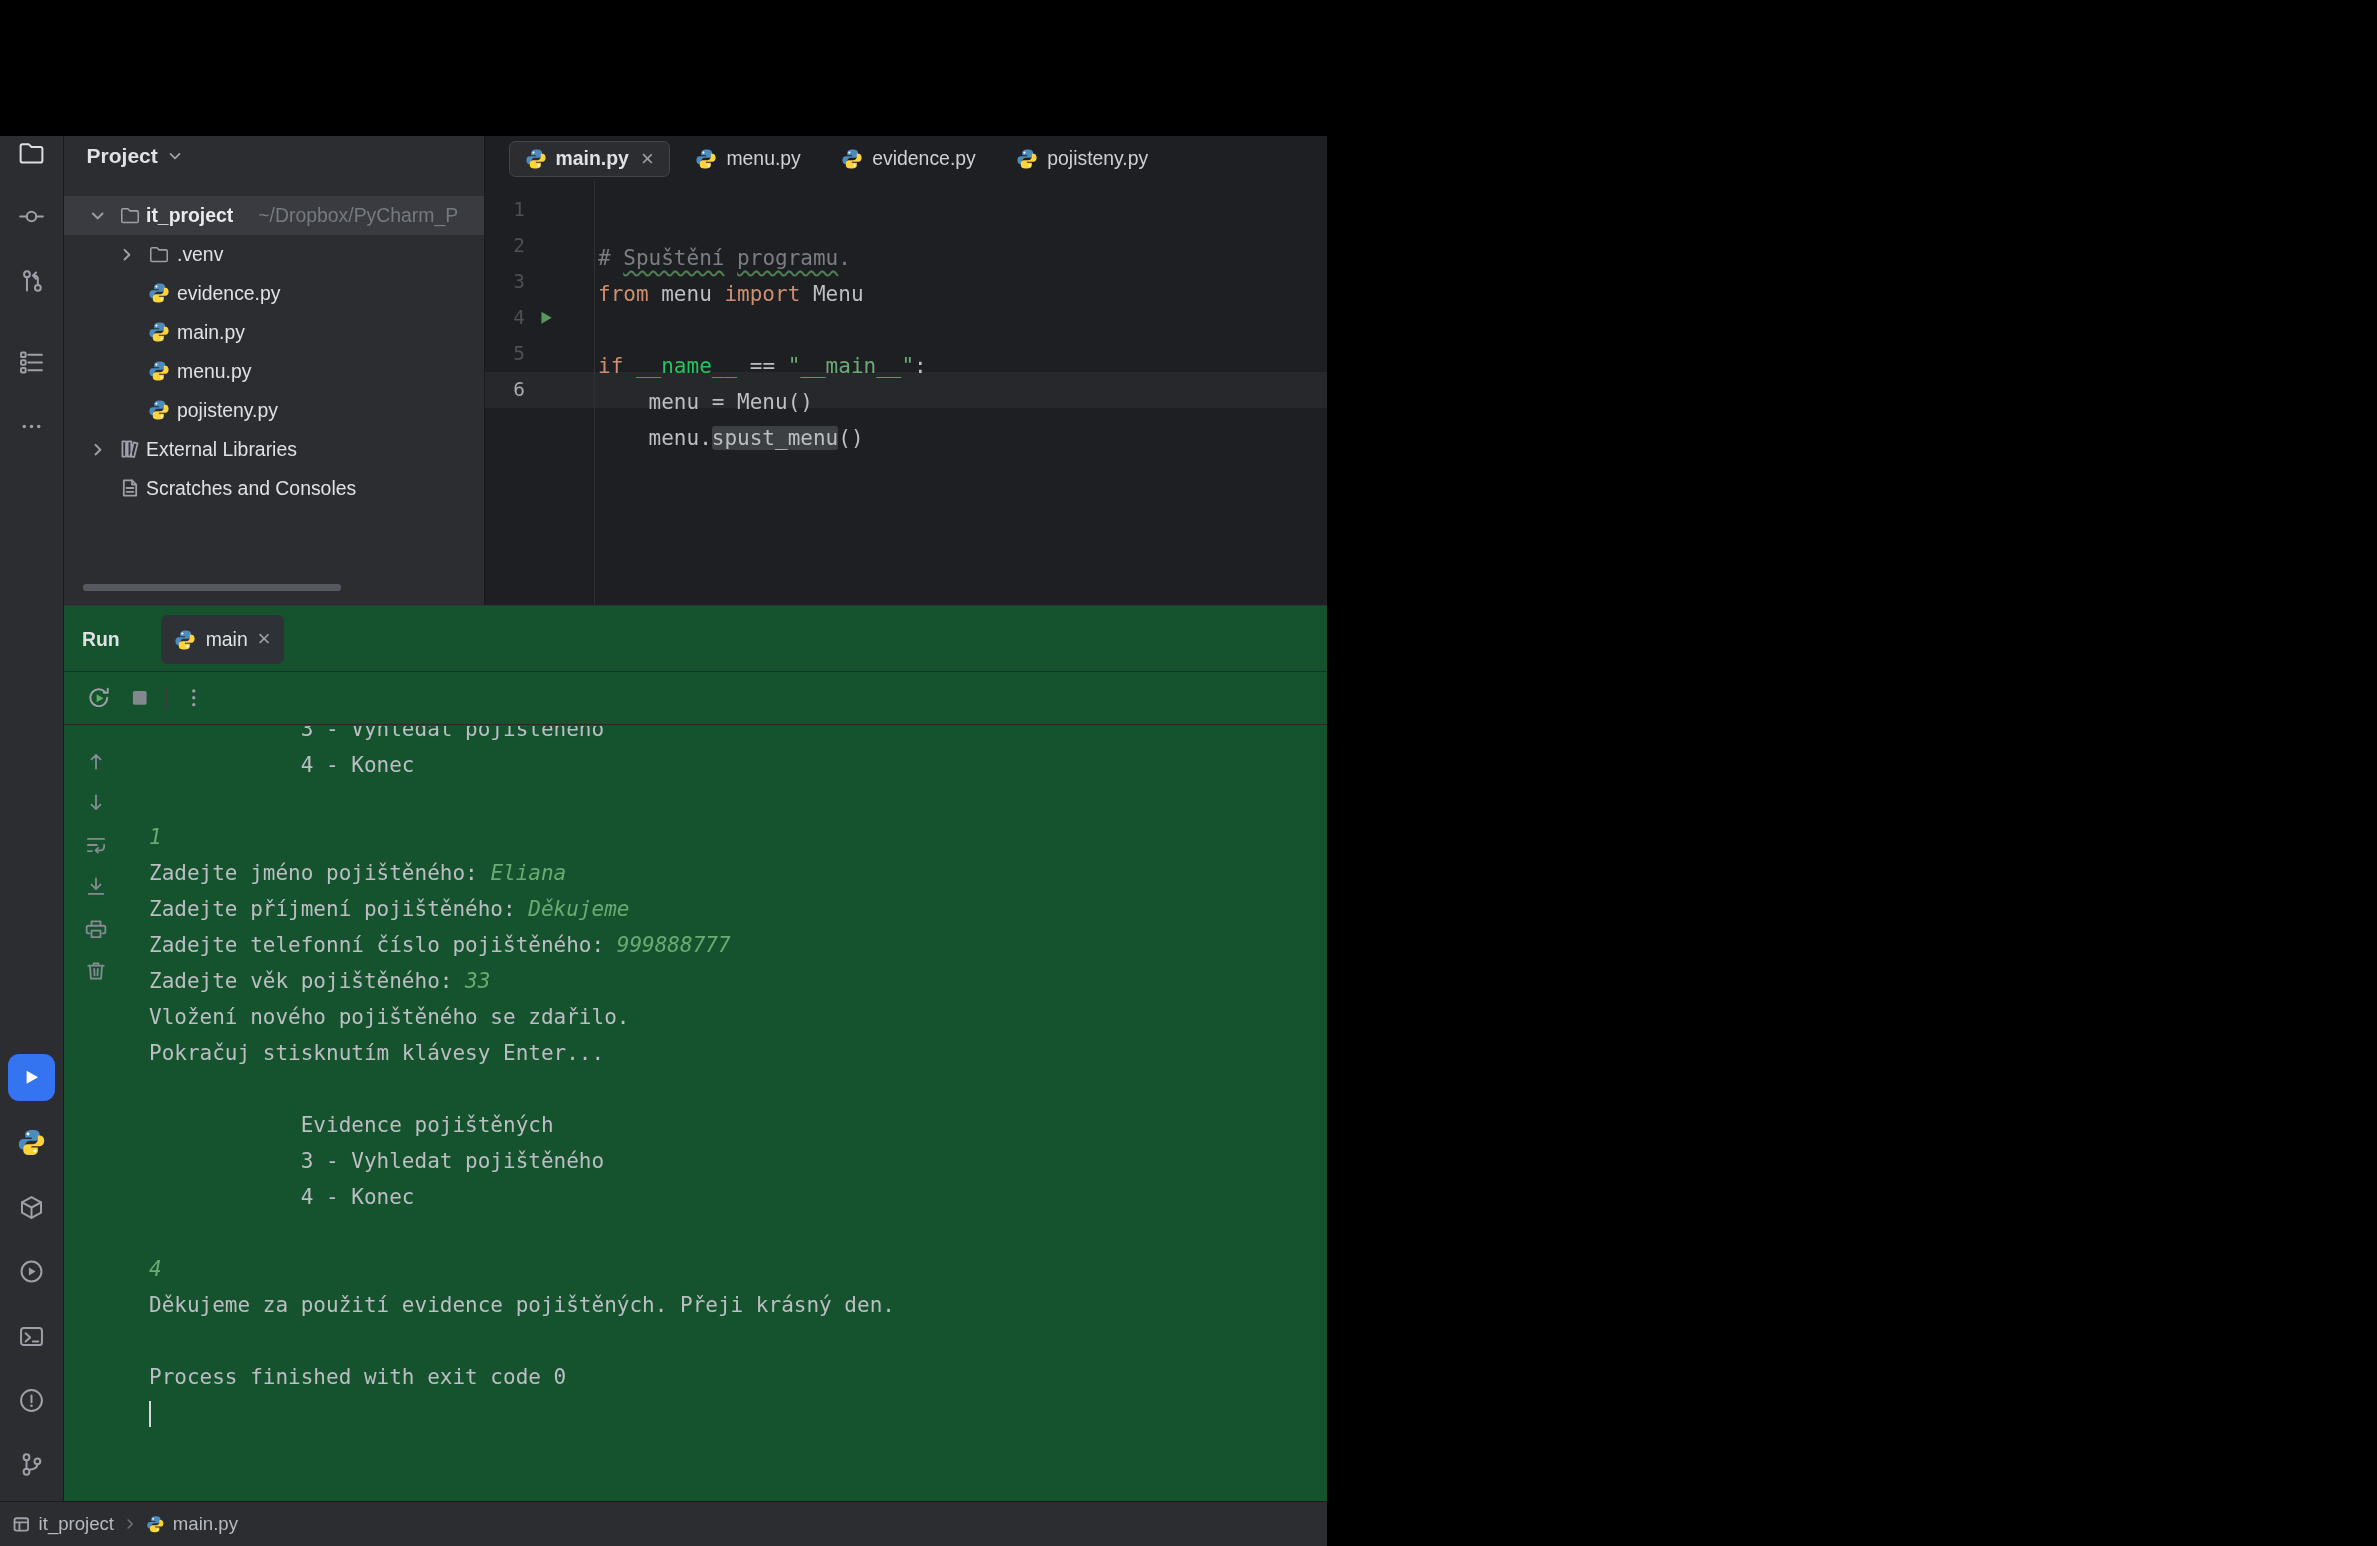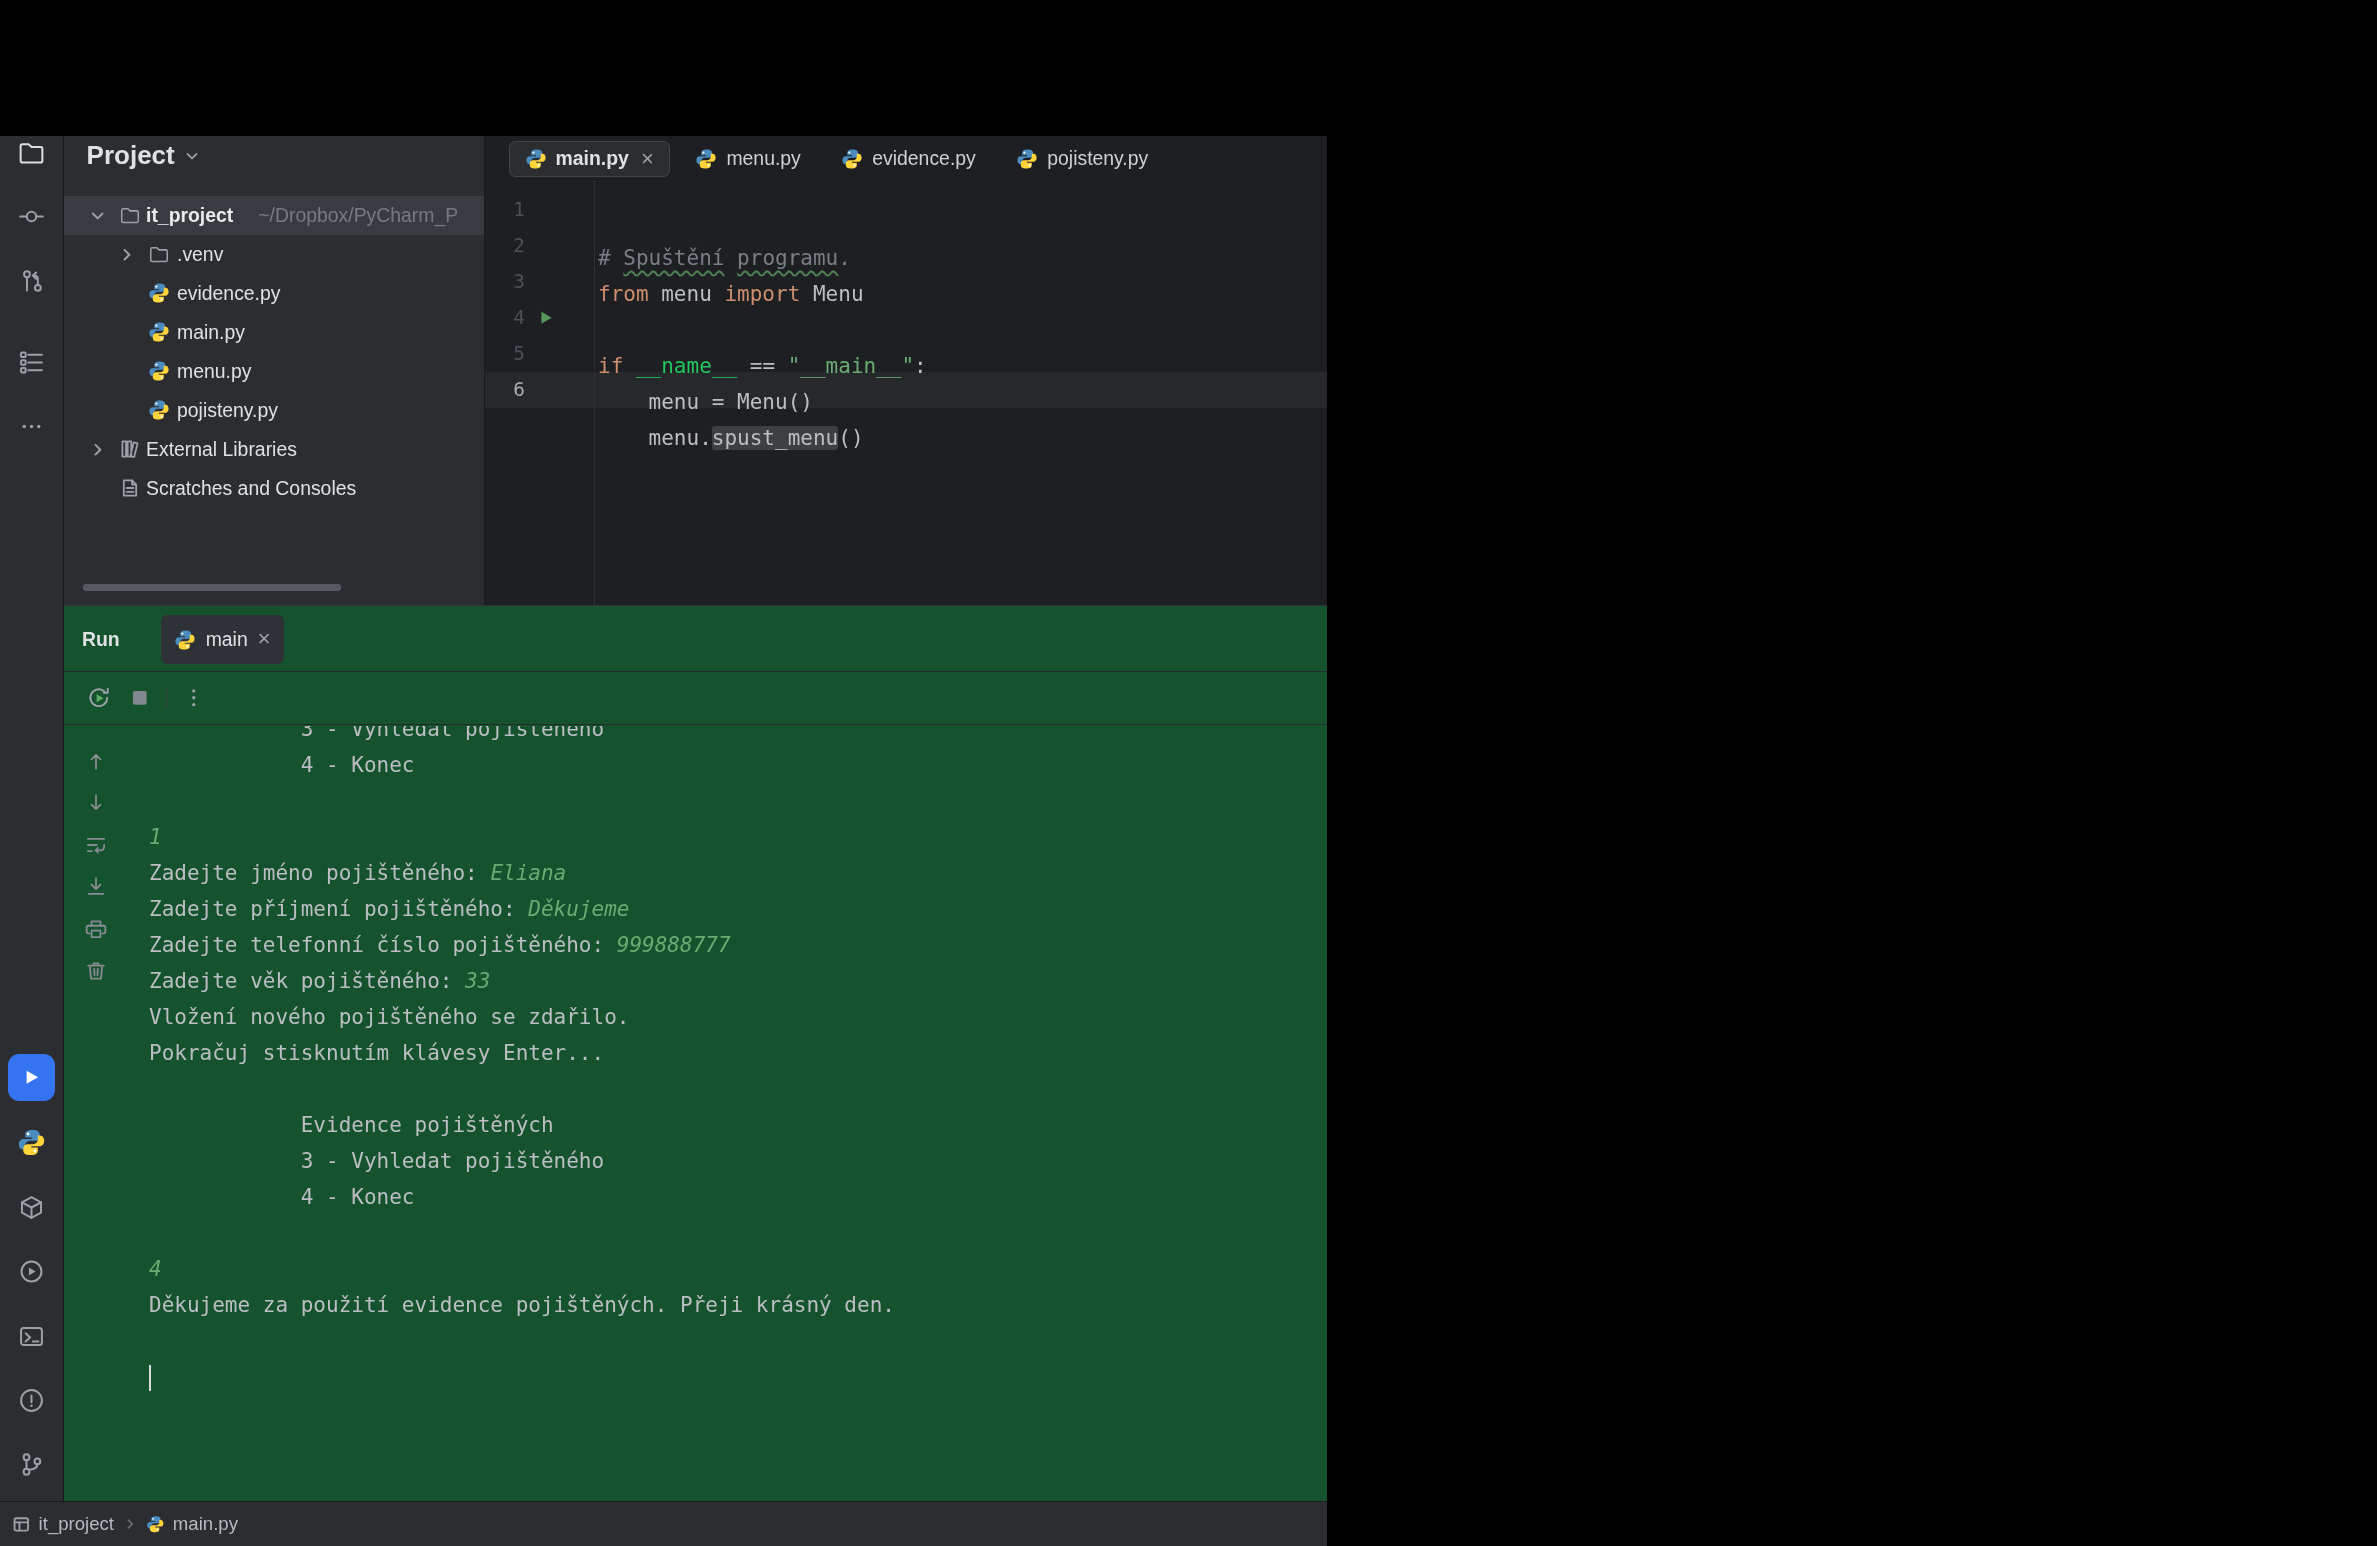--- a/index.html
+++ b/index.html
@@ -24,21 +24,21 @@
   #ab-top .ab-item:first-child { margin-top:-5.7px; }
   #ab-top .ab-item:nth-child(3) { margin-top:20px; }
   #ab-top .ab-item:nth-child(4) { margin-top:36px; }
   #ab-bottom { position:absolute; bottom:13.7px; left:0; right:0; }
   #ab-bottom .ab-item { margin-top:19.4px; }
 
   
   #project-panel { position:absolute; left:64px; top:0; width:421px; height:469px;
                    background:#2B2D30; border-right:0.8px solid #1A1B1E; overflow:hidden; }
   .pp-header { height:39px; display:flex; align-items:center; padding-left:22.6px; gap:8px; }
-  .pp-title { font-size:26px; font-weight:700; color:#DFE1E5; }
+  .pp-title { font-size:21px; font-weight:700; color:#DFE1E5; }
   #pp-chev { width:18px; height:18px; color:#9DA0A8; }
   #tree { margin-top:21px; }
   .tree-row { position:relative; height:39px; display:flex; align-items:center;
               font-size:19.4px; color:#DFE1E5; white-space:nowrap; overflow:hidden; }
   .tree-row.sel { background:#393B40; }
   .chev { position:absolute; top:9.7px; width:19.4px; height:19.4px; color:#9DA0A8; }
   .ticon { position:absolute; top:8px; width:22px; height:22px; color:#9DA0A8; }
   .tlabel.b { font-weight:700; color:#E8EAED; }
   .tsuffix { color:#757A82; margin-left:25px; }
   #pp-hscroll { position:absolute; left:19.4px; top:448px; width:258px; height:6.5px;
@@ -481,20 +481,21 @@
             <div class="con-line"><span class="seg-out">Vložení nového pojištěného se zdařilo.</span></div>
             <div class="con-line"><span class="seg-out">Pokračuj stisknutím klávesy Enter...</span></div>
             <div class="con-line">&nbsp;</div>
             <div class="con-line"><span class="seg-out">            Evidence pojištěných</span></div>
             <div class="con-line"><span class="seg-out">            3 - Vyhledat pojištěného</span></div>
             <div class="con-line"><span class="seg-out">            4 - Konec</span></div>
             <div class="con-line">&nbsp;</div>
             <div class="con-line"><span class="seg-in">4</span></div>
             <div class="con-line"><span class="seg-out">Děkujeme za použití evidence pojištěných. Přeji krásný den.</span></div>
             <div class="con-line">&nbsp;</div>
+            <div class="con-line"><span class="seg-out">Process finished with exit code 0</span></div>
             <div class="con-line"><span class="caret-bar"></span></div>
           </div>
       </div>
     </div>
 
   </div>
 
   <div id="status-bar">
     <div id="breadcrumb">
         <div class="sb-item">

